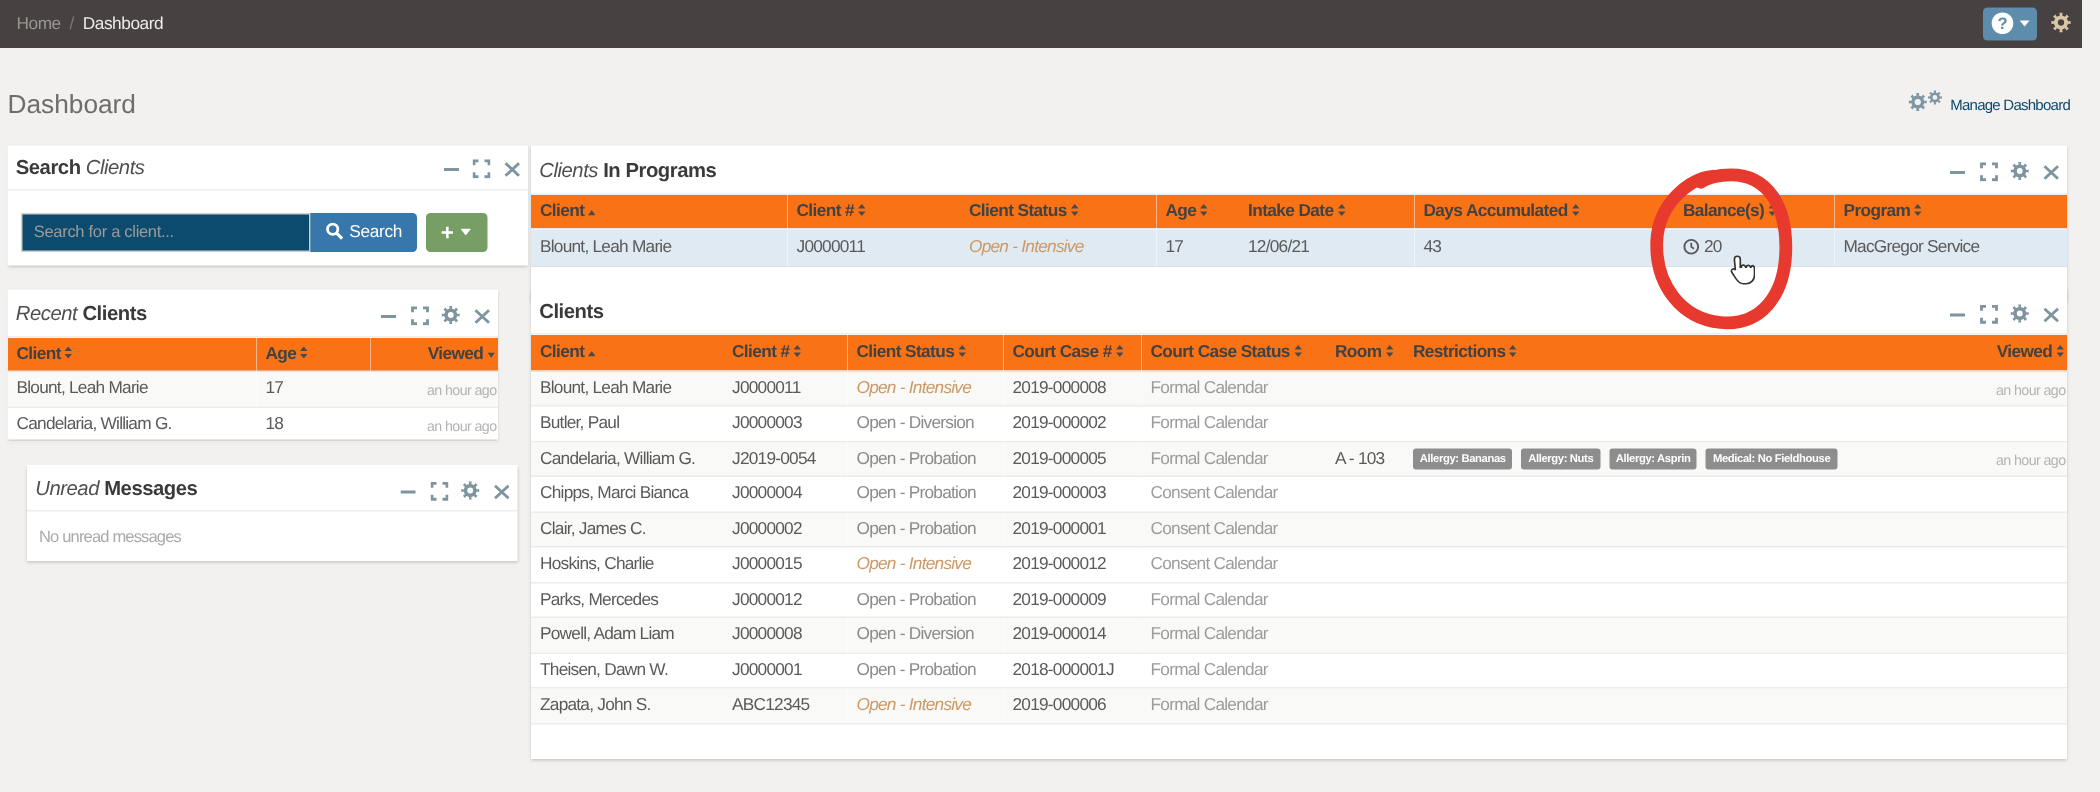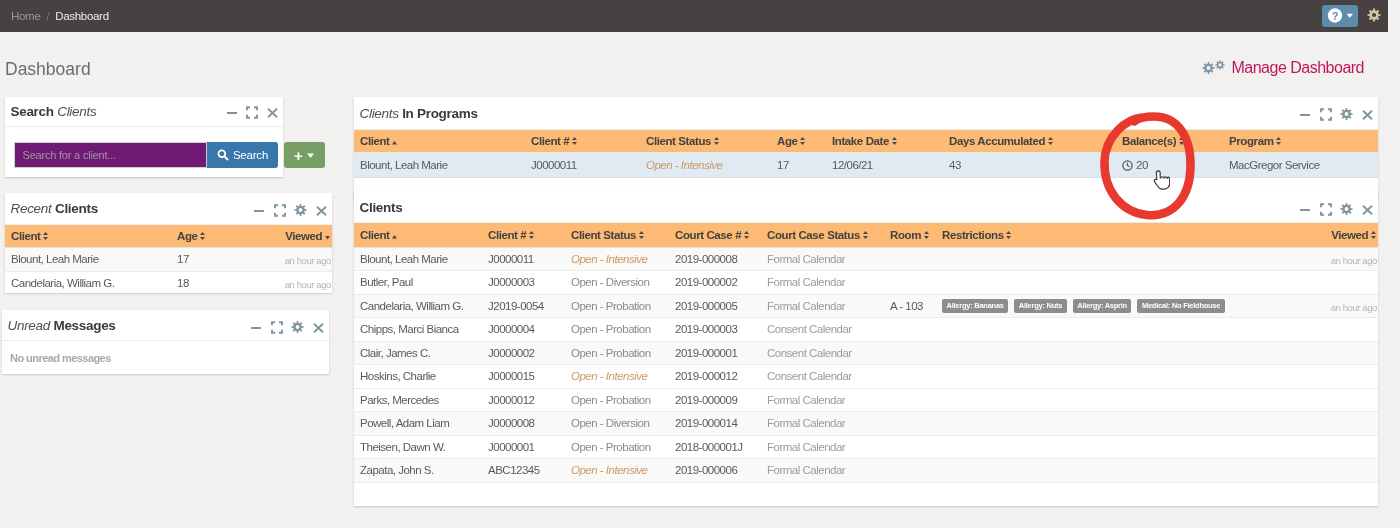--- a/index.html
+++ b/index.html
@@ -9,51 +9,51 @@
   font-family:"Liberation Sans", sans-serif;
   position:relative;
 }
 .nav { position:absolute; left:0; top:0; width:1388px; height:32px; background:#474241;text-align:center; }
 .crumb { position:absolute; left:11px; top:11px; font-size:11.5px; line-height:11px; letter-spacing:-0.3px; color:#9a9691; }
 .crumb .sep { color:#7d7975; padding:0 3px; }
 .crumb .cur { color:#edebe9; }
 .helpbtn { position:absolute; left:1322px; top:5px; width:36px; height:22px; background:#5e8cac; border-radius:3px; }
 .navgear { position:absolute; left:1367px; top:8px; }
 .h1 { position:absolute; left:5px; top:60px; font-size:17.5px; line-height:18px; color:#6f6d6b; }
-.manage { position:absolute; right:36px; top:60px; font-size:16px; line-height:13px; letter-spacing:-0.5px; color:#be185d; }
+.manage { position:absolute; right:20px; top:60px; font-size:10px; line-height:13px; letter-spacing:-0.5px; color:#0c4a6e; }
 .manage svg { vertical-align:-2px; margin-right:2px; }
 
 .panel { position:absolute; background:#fff; box-shadow:0 1px 2px rgba(0,0,0,0.18); }
 .ph { position:relative; height:32px; border-bottom:1px solid #ededed; }
 .ph .t { position:absolute; left:5.5px; top:9px; font-size:13.5px; line-height:14px; letter-spacing:-0.3px; color:#3d3d3d; white-space:nowrap; }
 .t b { font-weight:bold; color:#3a3a3a; }
 .t i { font-style:italic; font-weight:normal; color:#4f4f4f; }
 .tools { position:absolute; right:5.5px; top:10px; font-size:0; }
 .tools svg { margin-left:8.5px; vertical-align:top; }
 
 table { border-collapse:collapse; table-layout:fixed; width:100%; font-size:11.5px; letter-spacing:-0.5px; }
-th { text-align:left; font-weight:bold; letter-spacing:-0.4px; color:#424242; background:#fdba74; border-bottom:1px solid #e4e4e4; padding:0 0 0 6px; height:22px; white-space:nowrap; overflow:hidden; }
+th { text-align:left; font-weight:bold; letter-spacing:-0.4px; color:#424242; background:#f97316; border-bottom:1px solid #e4e4e4; padding:0 0 0 6px; height:22px; white-space:nowrap; overflow:hidden; }
 td { color:#5a5a5a; padding:0 0 0 6px; height:23.5px; border-bottom:1px solid #ececec; white-space:nowrap; overflow:hidden; }
 tr.odd td { background:#f9f9f8; }
 tr.hl td { background:#dfeaf2; border-bottom:1px solid #d5e2ed; }
 .or { color:#cc9966;font-style:italic; }
 .gr { color:#8b8b8b; }
 .cal { color:#9c9c9c; }
 .ago { color:#b4b4b4; font-size:9.5px; letter-spacing:-0.4px; text-align:right; padding-right:1px; padding-top:3px; }
 th.r { text-align:right; padding-right:2px; }
 .badge { display:inline-block; background:#8d8d8d; color:#fff; font-size:7.5px; font-weight:bold; letter-spacing:-0.25px; border-radius:2px; padding:2.5px 4.5px 3px; margin-right:6px; }
 
 
 .sbody { position:relative; height:50px; }
-.sinput { position:absolute; left:8.5px; top:15px; width:193.5px; height:26px; border:1px solid #cfcfcf; font-size:11px; letter-spacing:-0.2px; color:#9b9b9b; padding-left:8px; line-height:24px; background:#701a75; }
+.sinput { position:absolute; left:8.5px; top:15px; width:193.5px; height:26px; border:1px solid #cfcfcf; font-size:11px; letter-spacing:-0.2px; color:#9b9b9b; padding-left:8px; line-height:24px; background:#0c4a6e; }
 .sbtn { position:absolute; left:202px; top:15px; width:71px; height:26px; background:#3877ac; border-radius:0 3px 3px 0; color:#fff; font-size:11.5px; letter-spacing:-0.2px; text-align:center; line-height:26px; }
 .gbtn { position:absolute; left:278.5px; top:15px; width:41px; height:26px; background:#769e65; border-radius:3px; color:#fff; text-align:center; line-height:25px; }
 
 .sorts { display:inline-block; letter-spacing:0; }
-.nomsg { font-size:11px; letter-spacing:-0.55px; color:#a9a9a9; padding:11px 0 0 8px;font-weight:bold; }
+.nomsg { font-size:11px; letter-spacing:-0.55px; color:#a9a9a9; padding:11px 0 0 8px; }
 </style>
 </head>
 <body>
 
 <div class="nav">
   <div class="crumb">Home <span class="sep">/</span> <span class="cur">Dashboard</span></div>
   <div class="helpbtn">
     <svg width="36" height="22" viewBox="0 0 36 22">
       <circle cx="13" cy="10.5" r="7.2" fill="#fff"></circle>
       <text x="13" y="14.5" font-size="11" font-weight="bold" fill="#5e8cac" text-anchor="middle" font-family="Liberation Sans">?</text>
@@ -75,21 +75,21 @@
           <path d="M19.17 8.47 L19.17 11.53 L16.71 11.12 L15.54 13.95 L17.57 15.41 L15.41 17.57 L13.95 15.54 L11.12 16.71 L11.53 19.17 L8.47 19.17 L8.88 16.71 L6.05 15.54 L4.59 17.57 L2.43 15.41 L4.46 13.95 L3.29 11.12 L0.83 11.53 L0.83 8.47 L3.29 8.88 L4.46 6.05 L2.43 4.59 L4.59 2.43 L6.05 4.46 L8.88 3.29 L8.47 0.83 L11.53 0.83 L11.12 3.29 L13.95 4.46 L15.41 2.43 L17.57 4.59 L15.54 6.05 L16.71 8.88 Z"></path>
           <circle cx="10" cy="10" r="3.2" fill="#f2f1ef"></circle>
         </g>
         <g transform="translate(13,0) scale(0.62)">
           <path d="M15.48 6.66 L15.48 9.34 L13.31 8.95 L12.43 11.08 L14.24 12.35 L12.35 14.24 L11.08 12.43 L8.95 13.31 L9.34 15.48 L6.66 15.48 L7.05 13.31 L4.92 12.43 L3.65 14.24 L1.76 12.35 L3.57 11.08 L2.69 8.95 L0.52 9.34 L0.52 6.66 L2.69 7.05 L3.57 4.92 L1.76 3.65 L3.65 1.76 L4.92 3.57 L7.05 2.69 L6.66 0.52 L9.34 0.52 L8.95 2.69 L11.08 3.57 L12.35 1.76 L14.24 3.65 L12.43 4.92 L13.31 7.05 Z"></path>
           <circle cx="8" cy="8" r="2.6" fill="#f2f1ef"></circle>
         </g>
       </g>
     </svg> Manage Dashboard</div>
 
-<div class="panel" style="left:5px;top:97px;width:278px;height:80px">
+<div class="panel" style="left:5px;top:97px;width:347px;height:80px">
   <div class="ph" style="height:30px">
     <div class="t" style="top:8px"><b>Search</b> <i>Clients</i></div>
     <div class="tools" style="top:8px">
       <svg width="11" height="14" viewBox="0 0 11 14">
           <rect x="0" y="7" width="10" height="2" fill="#7e949e"></rect>
         </svg>
       <svg width="12" height="14" viewBox="0 0 12 14">
           <g stroke="#7e949e" stroke-width="1.9" fill="none">
             <path d="M1 5.2 V2.2 H4"></path>
             <path d="M8 2.2 h3 v3"></path>
@@ -169,21 +169,21 @@
         </tr>
     <tr>
           <td style="height:23px">Candelaria, William G.</td>
           <td>18</td>
           <td class="ago">an hour ago</td>
         </tr>
   </tbody>
     </table>
 </div>
 
-<div class="panel" style="left:2px;top:310px;width:327px;height:64px">
+<div class="panel" style="left:18px;top:310px;width:327px;height:64px">
   <div class="ph" style="height:31px">
     <div class="t"><i>Unread</i> <b>Messages</b></div>
     <div class="tools">
       <svg width="11" height="14" viewBox="0 0 11 14">
           <rect x="0" y="7" width="10" height="2" fill="#7e949e"></rect>
         </svg>
       <svg width="12" height="14" viewBox="0 0 12 14">
           <g stroke="#7e949e" stroke-width="1.9" fill="none">
             <path d="M1 5.2 V2.2 H4"></path>
             <path d="M8 2.2 h3 v3"></path>

